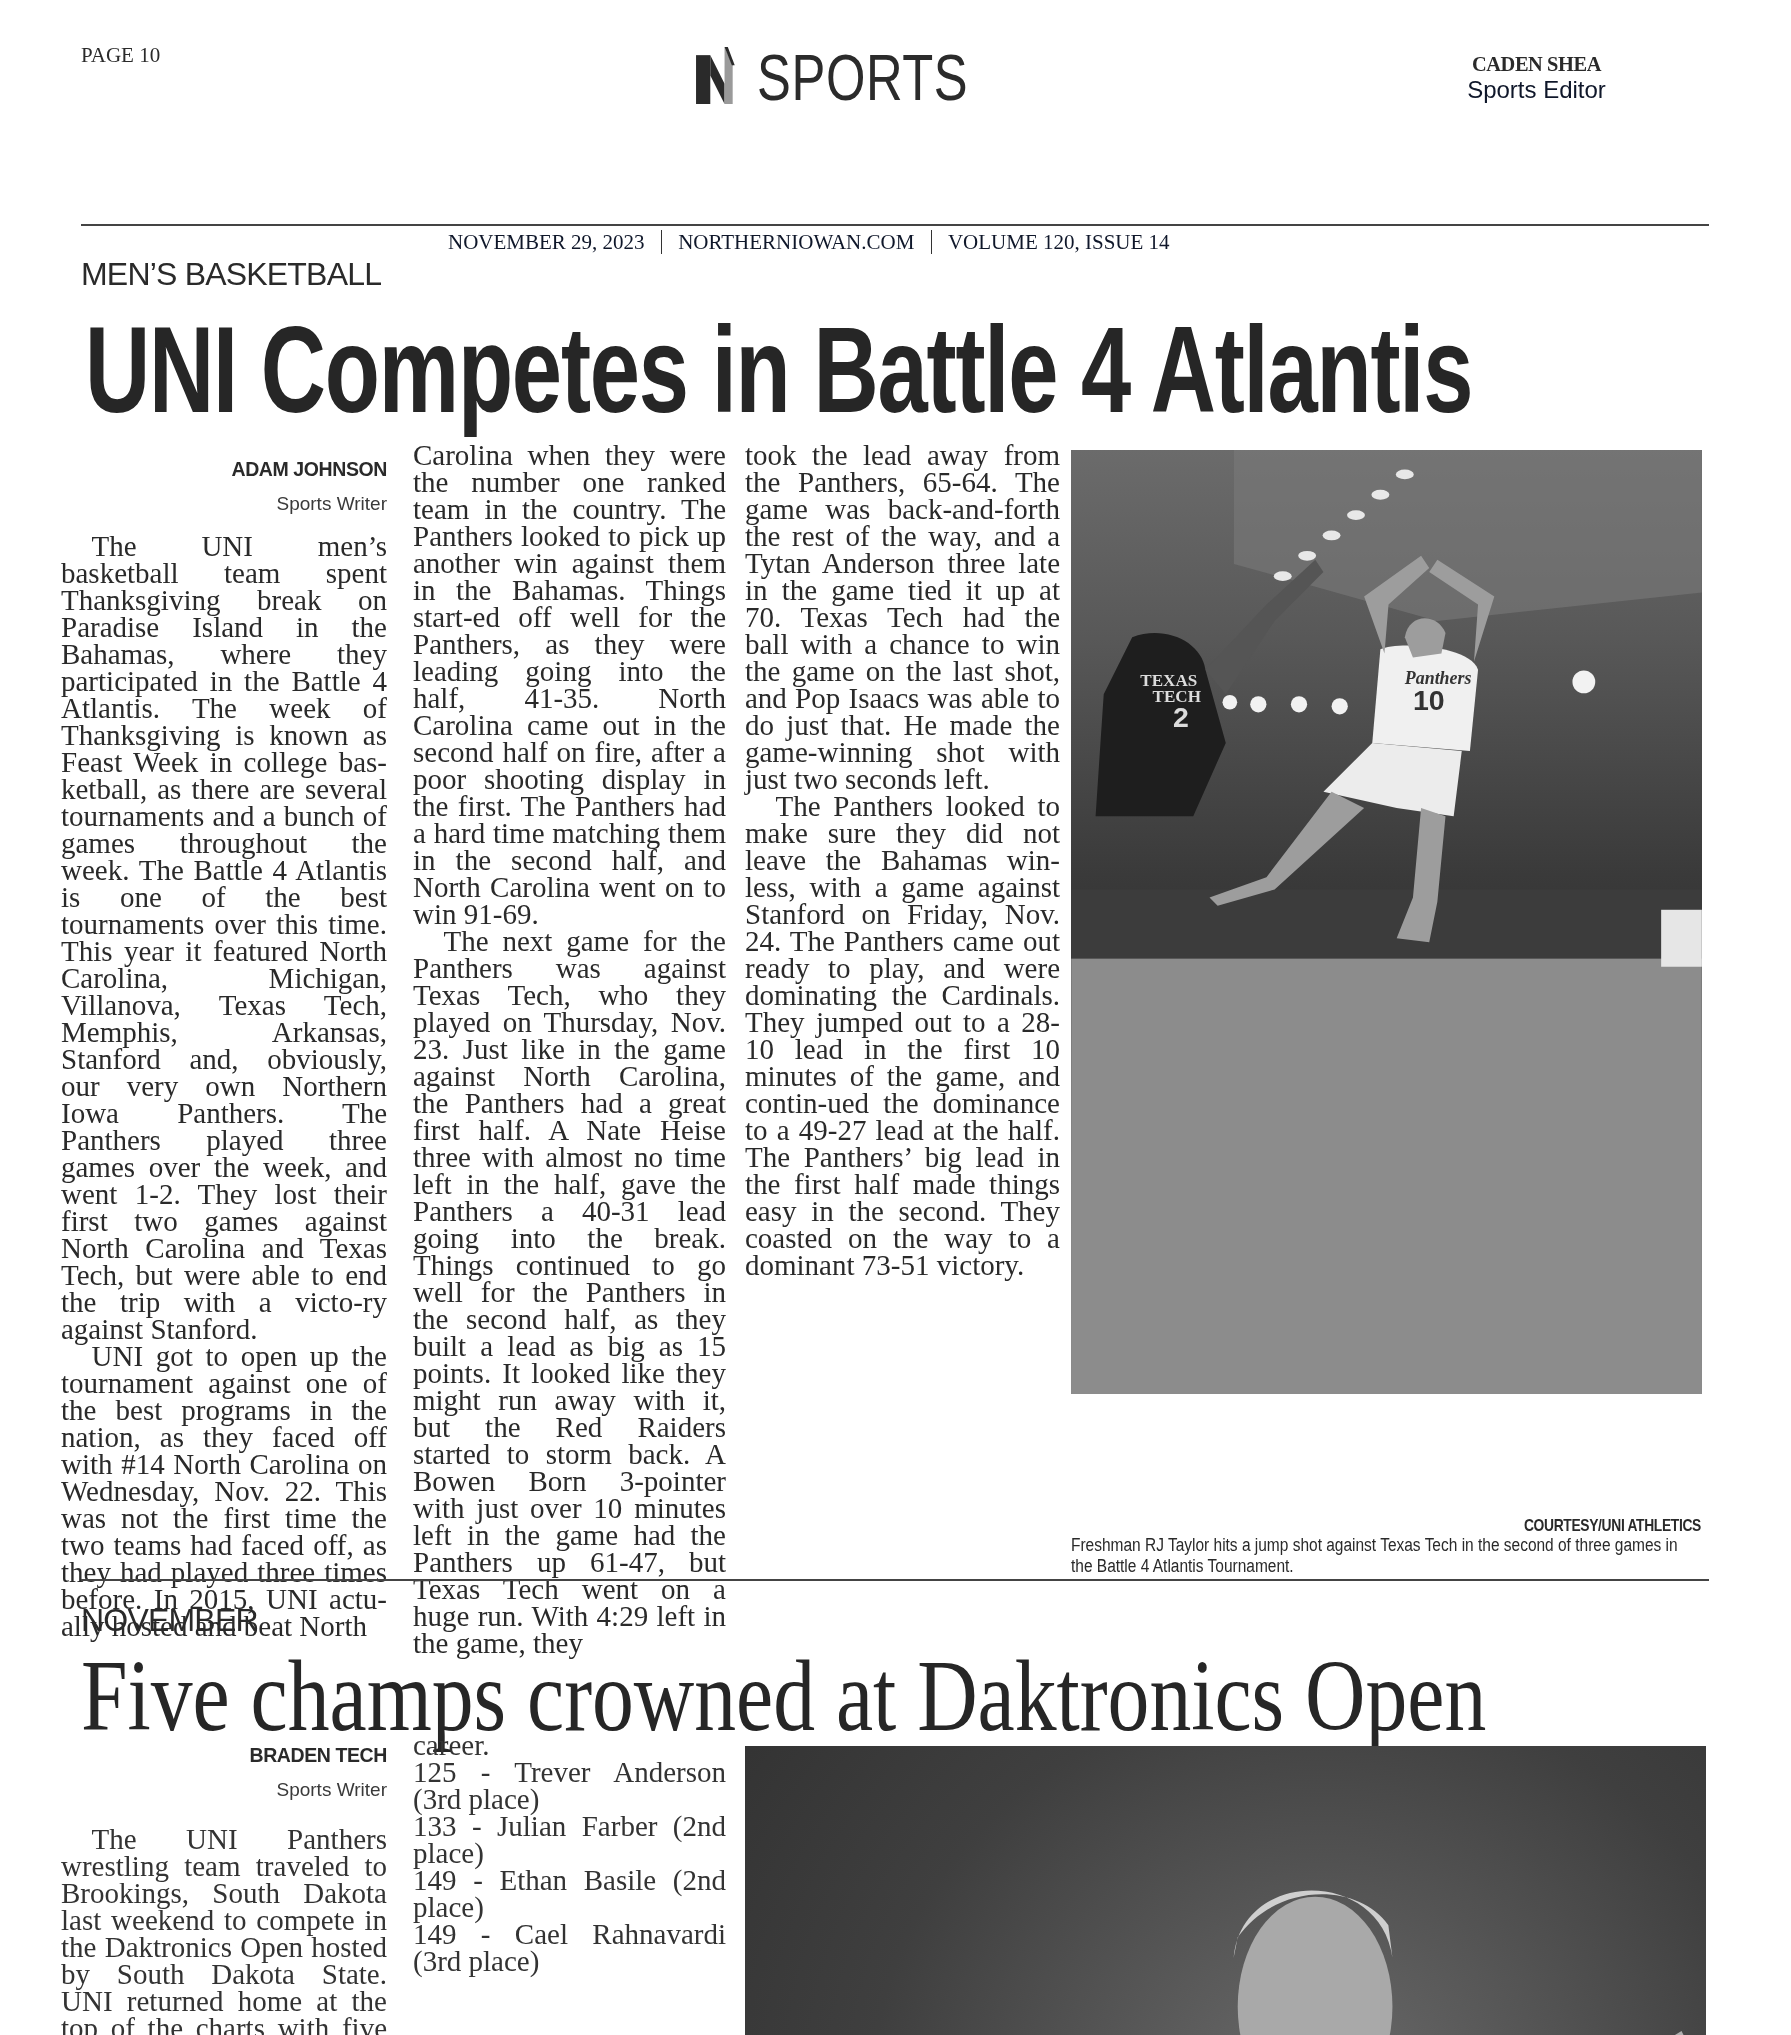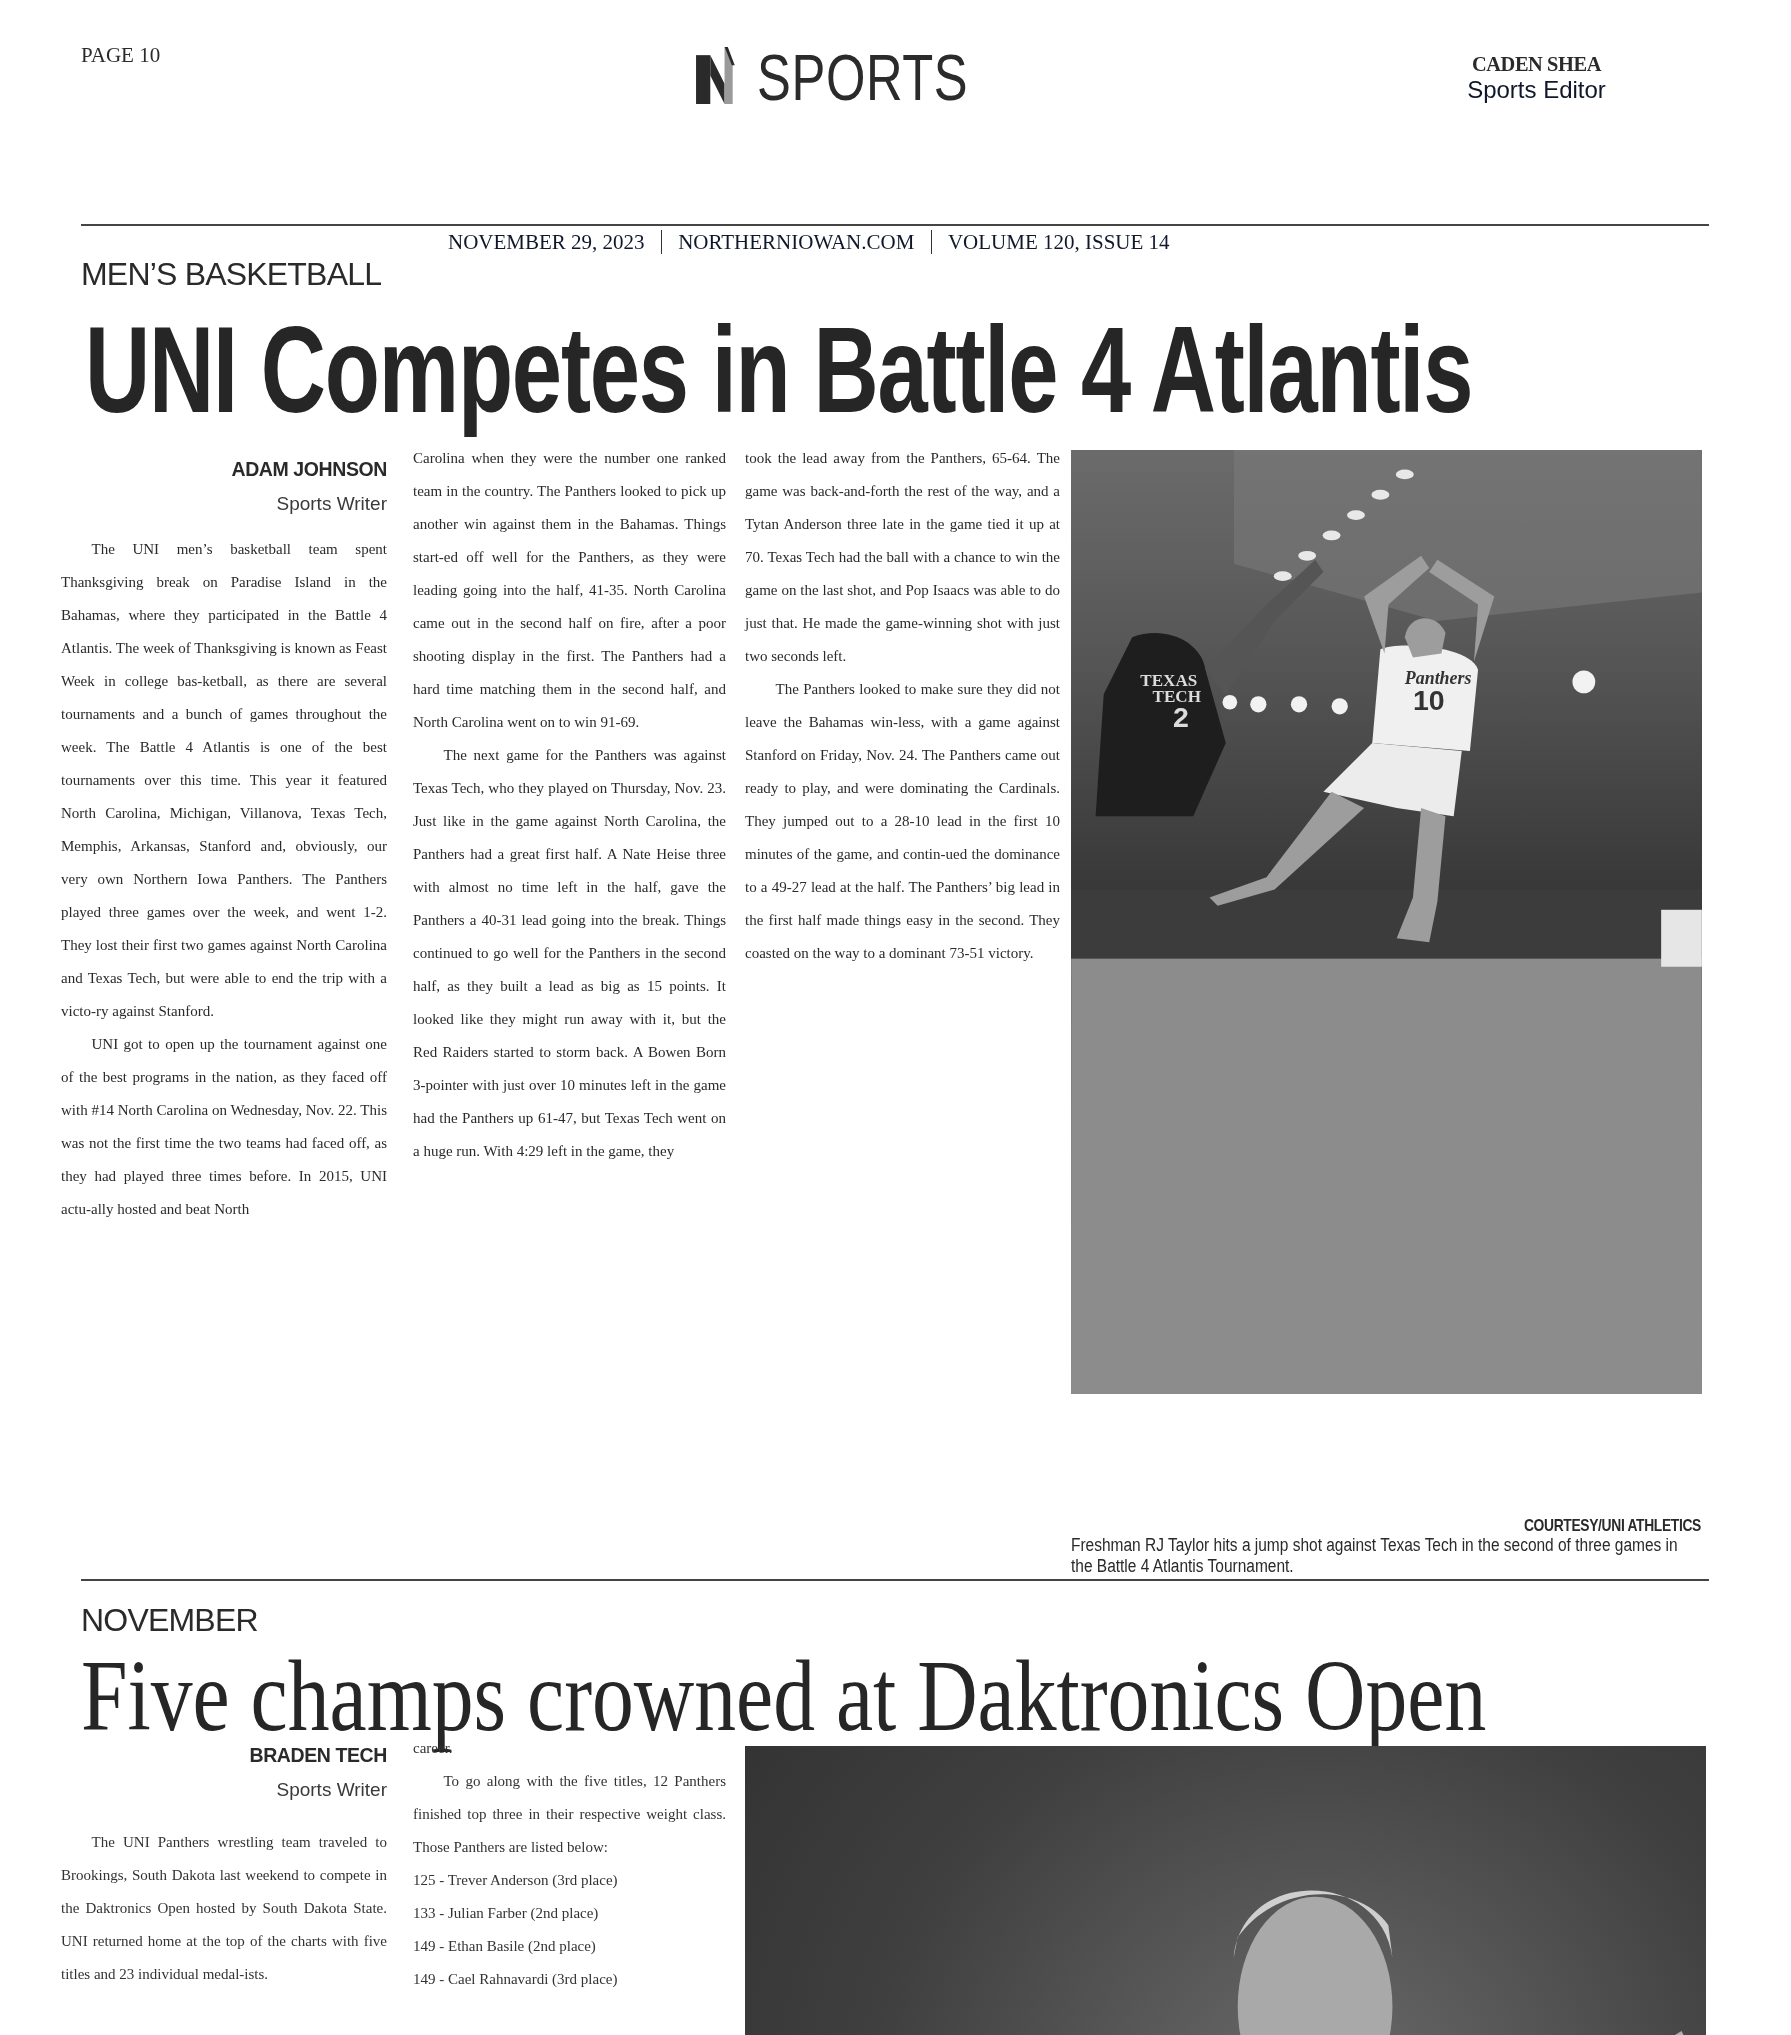--- a/index.html
+++ b/index.html
@@ -29,21 +29,21 @@
   #wr-headline { left:81px; top:1645px; font-family:"Liberation Serif", serif; font-weight:400; font-size:102px; line-height:102px; white-space:nowrap; transform:scaleX(0.82); transform-origin:left top; color:#262626; }
 
   
   .byline { text-align:right; }
   .byline-name { display:block; font-family:"Liberation Sans", sans-serif; font-weight:700; font-size:19.5px; letter-spacing:-0.4px; }
   .byline-role { display:block; font-family:"Liberation Sans", sans-serif; font-size:19px; color:#3a3a3a; margin-top:12px; }
   #bb-byline { left:212px; top:458px; width:175px; }
   #wr-byline { left:212px; top:1744px; width:175px; }
 
   
-  .col { font-family:"Liberation Serif", serif; font-size:15px; line-height:33px; text-align:justify; color:#2a2a2a; hyphens:manual; }
+  .col { font-family:"Liberation Serif", serif; font-size:29px; line-height:27px; text-align:justify; color:#2a2a2a; hyphens:manual; }
   .col p { margin:0; text-indent:0; }
   .col p.indent { text-indent:30.5px; }
   #bb-col1 { left:61px; top:533px; width:326px; }
   #bb-col2 { left:413px; top:442px; width:313px; }
   #bb-col3 { left:745px; top:442px; width:315px; }
   #wr-col1 { left:61px; top:1826px; width:326px; color:#333; }
   #wr-col2 { left:413px; top:1732px; width:313px; color:#333; }
 
   
   .photo { overflow:hidden; background:#4a4a4a; }
@@ -167,21 +167,20 @@
   <span class="byline-role">Sports Writer</span>
 </div>
 
 <div class="abs col" id="wr-col1">
   <p class="indent">The UNI Panthers wrestling team traveled to Brookings, South Dakota last weekend to compete in the Daktronics Open hosted by South Dakota State. UNI returned home at the top of the charts with five titles and 23 individual medal-ists.</p>
 
 </div>
 
 <div class="abs col" id="wr-col2">
   <p>career.</p>
-  <p class="indent">To go along with the five titles, 12 Panthers finished top three in their respective weight class. Those Panthers are listed below:</p>
   <div>
     <p>125 - Trever Anderson (3rd place)</p>
     <p>133 - Julian Farber (2nd place)</p>
     <p>149 - Ethan Basile (2nd place)</p>
     <p>149 - Cael Rahnavardi (3rd place)</p>
 
   </div>
 
 </div>
 

